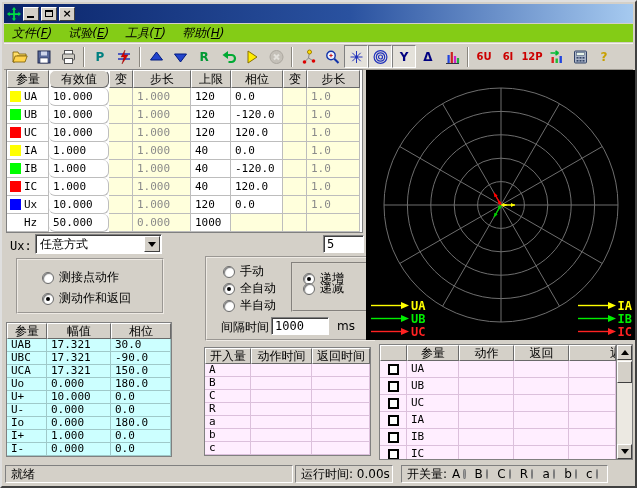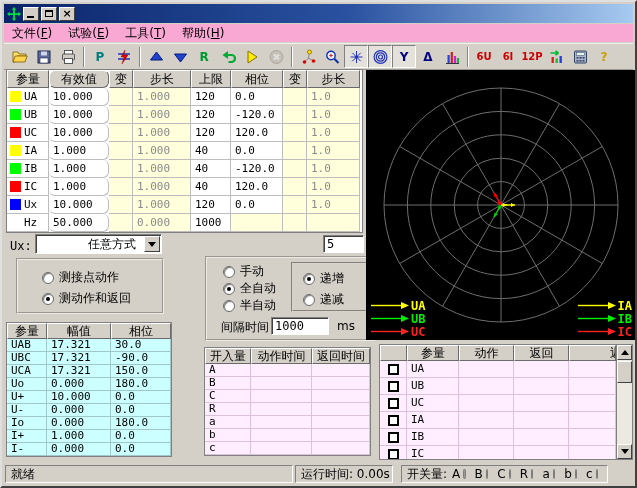--- a/index.html
+++ b/index.html
@@ -11,21 +11,21 @@
   .titlebar{position:absolute;left:2px;top:2px;right:2px;height:19px;
     background:linear-gradient(90deg,#0a246a 0%,#2a52a0 55%,#a6caf0 100%);
     display:flex;align-items:center;padding:0 3px;color:#fff;}
   .title-text{flex:1;font-weight:bold;font-size:12px;margin-left:4px;white-space:nowrap;}
   .wbtn{width:16px;height:14px;background:#d4d0c8;border:1px solid;border-color:#fff #404040 #404040 #fff;
     margin-left:2px;position:relative;display:flex;align-items:center;justify-content:center;}
   .wbtn .mini{position:absolute;left:3px;bottom:2px;width:7px;height:2px;background:#000;}
   .wbtn .maxi{width:8px;height:7px;border:1px solid #000;border-top-width:2px;}
   .wbtn .clos{font-size:11px;font-weight:bold;line-height:10px;color:#000;}
   
-  .menubar{position:absolute;left:2px;top:22px;right:2px;height:18px;display:flex;background:#f9a8d4;}
+  .menubar{position:absolute;left:2px;top:22px;right:2px;height:18px;display:flex;background:#84cc16;font-style:italic;}
   .menu-item{padding:1px 8px;white-space:nowrap;}
   
   .toolbar{position:absolute;left:2px;top:41px;right:2px;height:27px;display:flex;align-items:center;
     padding-left:4px;border-top:1px solid #f4f2ee;border-bottom:1px solid #9a968e;background:#d4d0c8;}
   .tbtn{width:24px;height:23px;display:flex;align-items:center;justify-content:center;flex:0 0 auto;}
   .tbtn.pressed{border:1px solid;border-color:#808080 #fff #fff #808080;background:#e4e1da;}
   .tbtn.disabled{opacity:.55;}
   .tlabel{font-weight:bold;font-size:12px;font-family:"DejaVu Sans",sans-serif;}
   .tlabel.small{font-size:10px;}
   .tsep{width:0;height:20px;border-left:1px solid #8a867e;border-right:1px solid #fff;margin:0 3px;flex:0 0 auto;}
@@ -38,21 +38,21 @@
     white-space:nowrap;font-family:"DejaVu Sans Mono",monospace;font-size:11px;line-height:15px;}
   .c0{width:42px;}.c1{width:60px;border-radius:6px;}.c2{width:24px;}.c3{width:58px;}.c4{width:40px;}.c5{width:52px;}.c6{width:24px;}.c7{width:53px;}
   .yl{background:#ffffdc;}
   .gray{color:#8a8a8a;}
   .name-cell{display:flex;align-items:center;gap:3px;padding-left:3px;}
   .swatch{width:11px;height:11px;flex:0 0 auto;}
   .noswatch{width:11px;height:11px;flex:0 0 auto;visibility:hidden;}
   
   .lbl{position:absolute;white-space:nowrap;font-size:12px;}
   .combo{position:absolute;height:20px;background:#fff;border:1px solid;border-color:#808080 #fff #fff #808080;
-    box-shadow:inset 1px 1px 0 #404040;display:flex;align-items:center;padding-left:48px;}
+    box-shadow:inset 1px 1px 0 #404040;display:flex;align-items:center;}
   .combo-text{flex:1;padding:0 4px;font-size:12px;white-space:nowrap;overflow:hidden;}
   .combo-btn{width:16px;height:16px;margin:1px;background:#d4d0c8;border:1px solid;border-color:#fff #404040 #404040 #fff;
     display:flex;align-items:center;justify-content:center;}
   .arr-dn{width:0;height:0;border-left:4px solid transparent;border-right:4px solid transparent;border-top:5px solid #000;}
   .tinput{position:absolute;border:1px solid;border-color:#808080 #fff #fff #808080;box-shadow:inset 1px 1px 0 #404040;
     background:#fff;font-family:"DejaVu Sans Mono",monospace;font-size:12px;padding:0 3px;}
   
   .gbox{position:absolute;border:2px groove #eeeae4;}
   .opt{position:absolute;display:flex;align-items:center;gap:5px;white-space:nowrap;}
   .radio{width:12px;height:12px;border-radius:50%;background:#fff;border:1px solid #6a6a6a;
@@ -404,21 +404,21 @@
         <span>测接点动作</span>
       </div>
     </div>
 
   <div class="gbox" style="left:203px;top:254px;width:170px;height:85px;" id="control-group">
     <div class="gbox" style="left:84px;top:4px;width:78px;height:50px;border-color:#d8d4cc;" id="direction-group">
         <div class="opt" style="left: 10px; top: 6px;">
           <span class="radio sel"></span>
           <span>递增</span>
         </div>
-        <div class="opt" style="left: 10px; top: 27px;">
+        <div class="opt" style="left: 10px; top: 16px;">
           <span class="radio"></span>
           <span>递减</span>
         </div>
       </div>
     <span class="lbl" style="left:14px;top:61px;">间隔时间</span>
     <input class="tinput" style="left: 64px; top: 59px; width: 58px; height: 18px;" value="1000">
     <span class="lbl" style="left:130px;top:61px;">ms</span>
   <div class="opt" style="left: 16px; top: 5px;">
         <span class="radio"></span>
         <span>手动</span>

